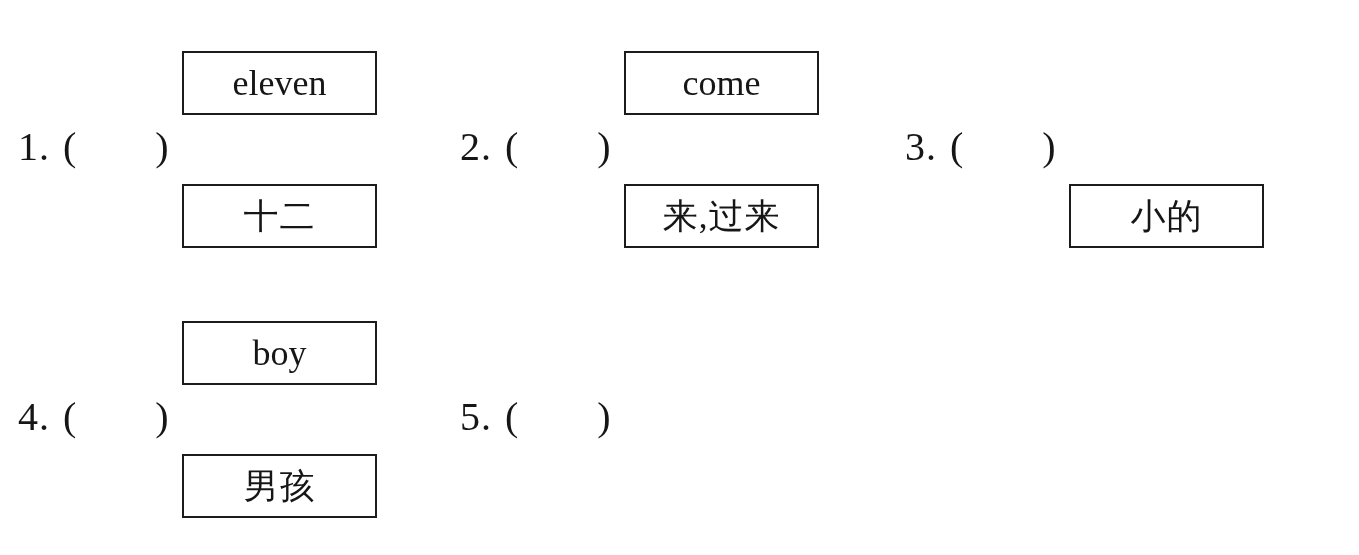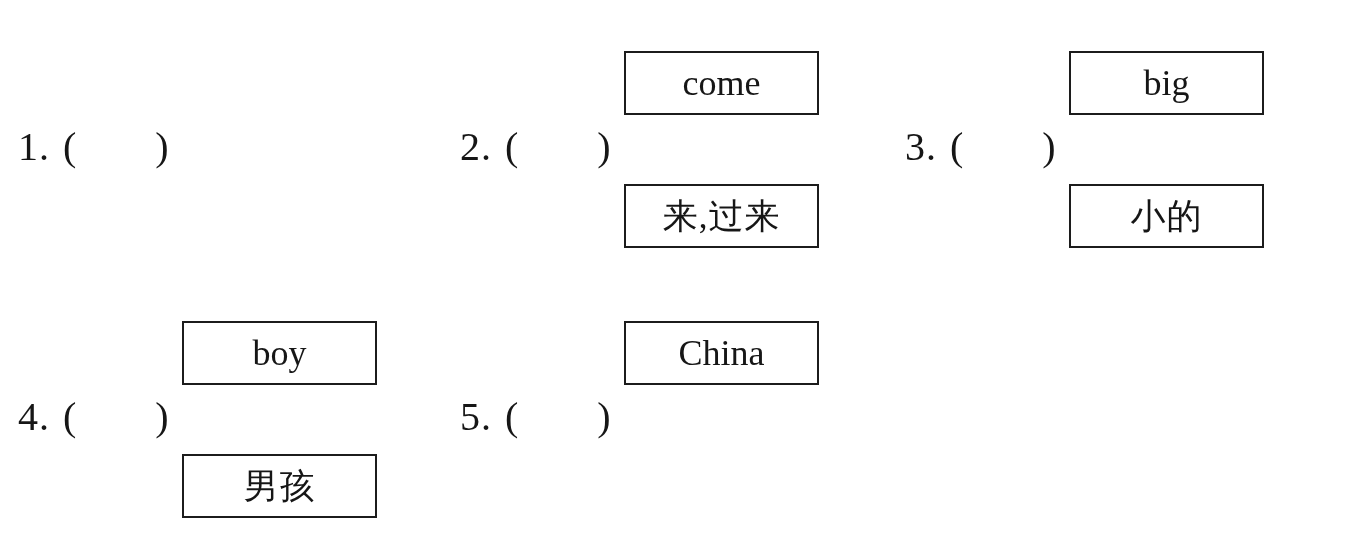--- a/index.html
+++ b/index.html
@@ -69,38 +69,38 @@
     letter-spacing: 1px;
   }
 </style>
 </head>
 <body>
 
 <div class="page">
 
   <div class="item c1 r1">
     <div class="label"><span class="num">1.</span><span class="op">(</span><span class="gap"></span><span class="cp">)</span></div>
+    <div class="word-box en">eleven</div>
+    <div class="word-box cn">十二</div>
   </div>
 
   <div class="item c2 r1">
     <div class="label"><span class="num">2.</span><span class="op">(</span><span class="gap"></span><span class="cp">)</span></div>
     <div class="word-box en">come</div>
     <div class="word-box cn">来,过来</div>
   </div>
 
   <div class="item c3 r1">
     <div class="label"><span class="num">3.</span><span class="op">(</span><span class="gap"></span><span class="cp">)</span></div>
-    <div class="word-box en">big</div>
     <div class="word-box cn">小的</div>
   </div>
 
   <div class="item c1 r2">
     <div class="label"><span class="num">4.</span><span class="op">(</span><span class="gap"></span><span class="cp">)</span></div>
     <div class="word-box cn">男孩</div>
     <div class="word-box en">boy</div>
   </div>
 
   <div class="item c2 r2">
     <div class="label"><span class="num">5.</span><span class="op">(</span><span class="gap"></span><span class="cp">)</span></div>
-    <div class="word-box en">China</div>
   </div>
 
 </div>
 
 </body></html>

